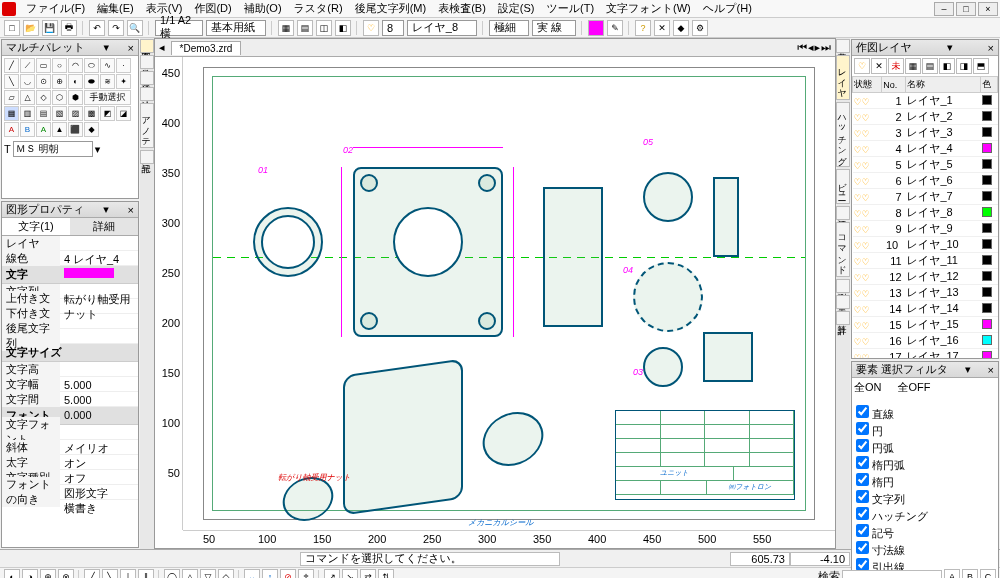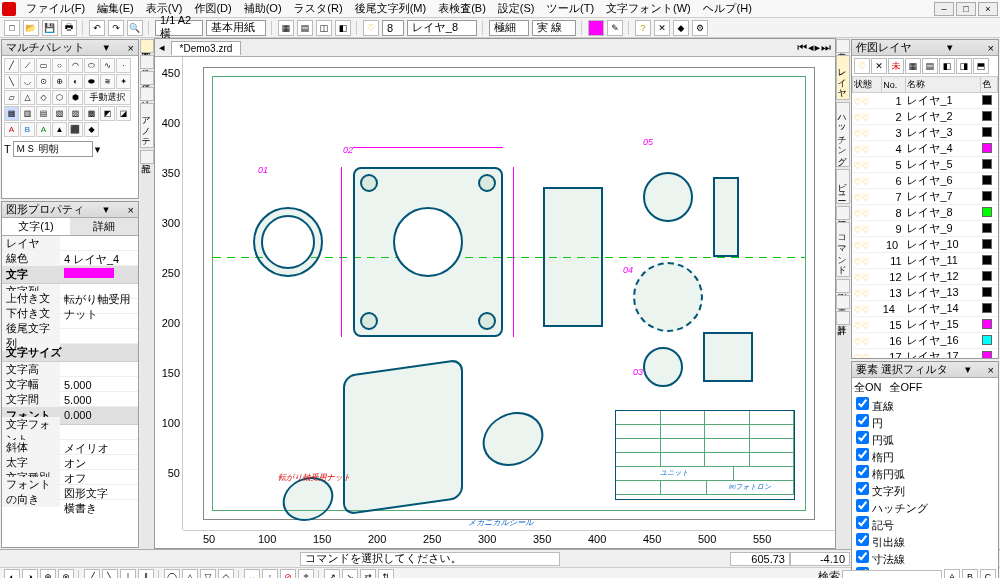--- a/index.html
+++ b/index.html
@@ -491,21 +491,21 @@
                 <td><span class="clr-box" style="background:#000"></span></td>
               </tr>
               <tr>
                 <td><span class="bulb">♡</span><span class="bulb">♡</span></td>
                 <td style="text-align:right;padding-right:4px">13</td>
                 <td>レイヤ_13</td>
                 <td><span class="clr-box" style="background:#000"></span></td>
               </tr>
               <tr>
                 <td><span class="bulb">♡</span><span class="bulb">♡</span></td>
-                <td style="padding-right:4px">14</td>
+                <td style="text-align:right;padding-right:4px">14</td>
                 <td>レイヤ_14</td>
                 <td><span class="clr-box" style="background:#000"></span></td>
               </tr>
               <tr>
                 <td><span class="bulb">♡</span><span class="bulb">♡</span></td>
                 <td style="text-align:right;padding-right:4px">15</td>
                 <td>レイヤ_15</td>
                 <td><span class="clr-box" style="background:#f0f"></span></td>
               </tr>
               <tr>
@@ -524,35 +524,35 @@
         </table>
       </div>
     </div>
     <div class="panel" style="flex:1">
       <div class="panel-hdr">
         <span>要素 選択フィルタ</span>
         <span class="x">▾</span>
         <span class="x">×</span>
       </div>
       <div class="filter-body">
-        <div style="display:flex;gap:8px;margin-bottom:2px">
+        <div style="display:flex;gap:16px;margin-bottom:10px">
           <span>全ON</span>
           <span>全OFF</span>
         </div>
         <div id="filter-items">
             <label><input type="checkbox" checked="" style=""> 直線</label>
             <label><input type="checkbox" checked="" style=""> 円</label>
             <label><input type="checkbox" checked="" style=""> 円弧</label>
+            <label><input type="checkbox" checked="" style=""> 楕円弧</label>
             <label><input type="checkbox" checked="" style=""> 楕円</label>
-            <label><input type="checkbox" checked="" style=""> 楕円弧</label>
             <label><input type="checkbox" checked="" style=""> 文字列</label>
             <label><input type="checkbox" checked="" style=""> ハッチング</label>
             <label><input type="checkbox" checked="" style=""> 記号</label>
+            <label><input type="checkbox" checked="" style=""> 寸法線</label>
             <label><input type="checkbox" checked="" style=""> 引出線</label>
-            <label><input type="checkbox" checked="" style=""> 寸法線</label>
             <label><input type="checkbox" checked="" style=""> 曲線</label>
           </div>
       </div>
     </div>
   </div>
 </div>
 
 <div class="statusbar">
   <div style="width:300px"></div>
   <div class="status-field" style="width:260px">コマンドを選択してください。</div>

